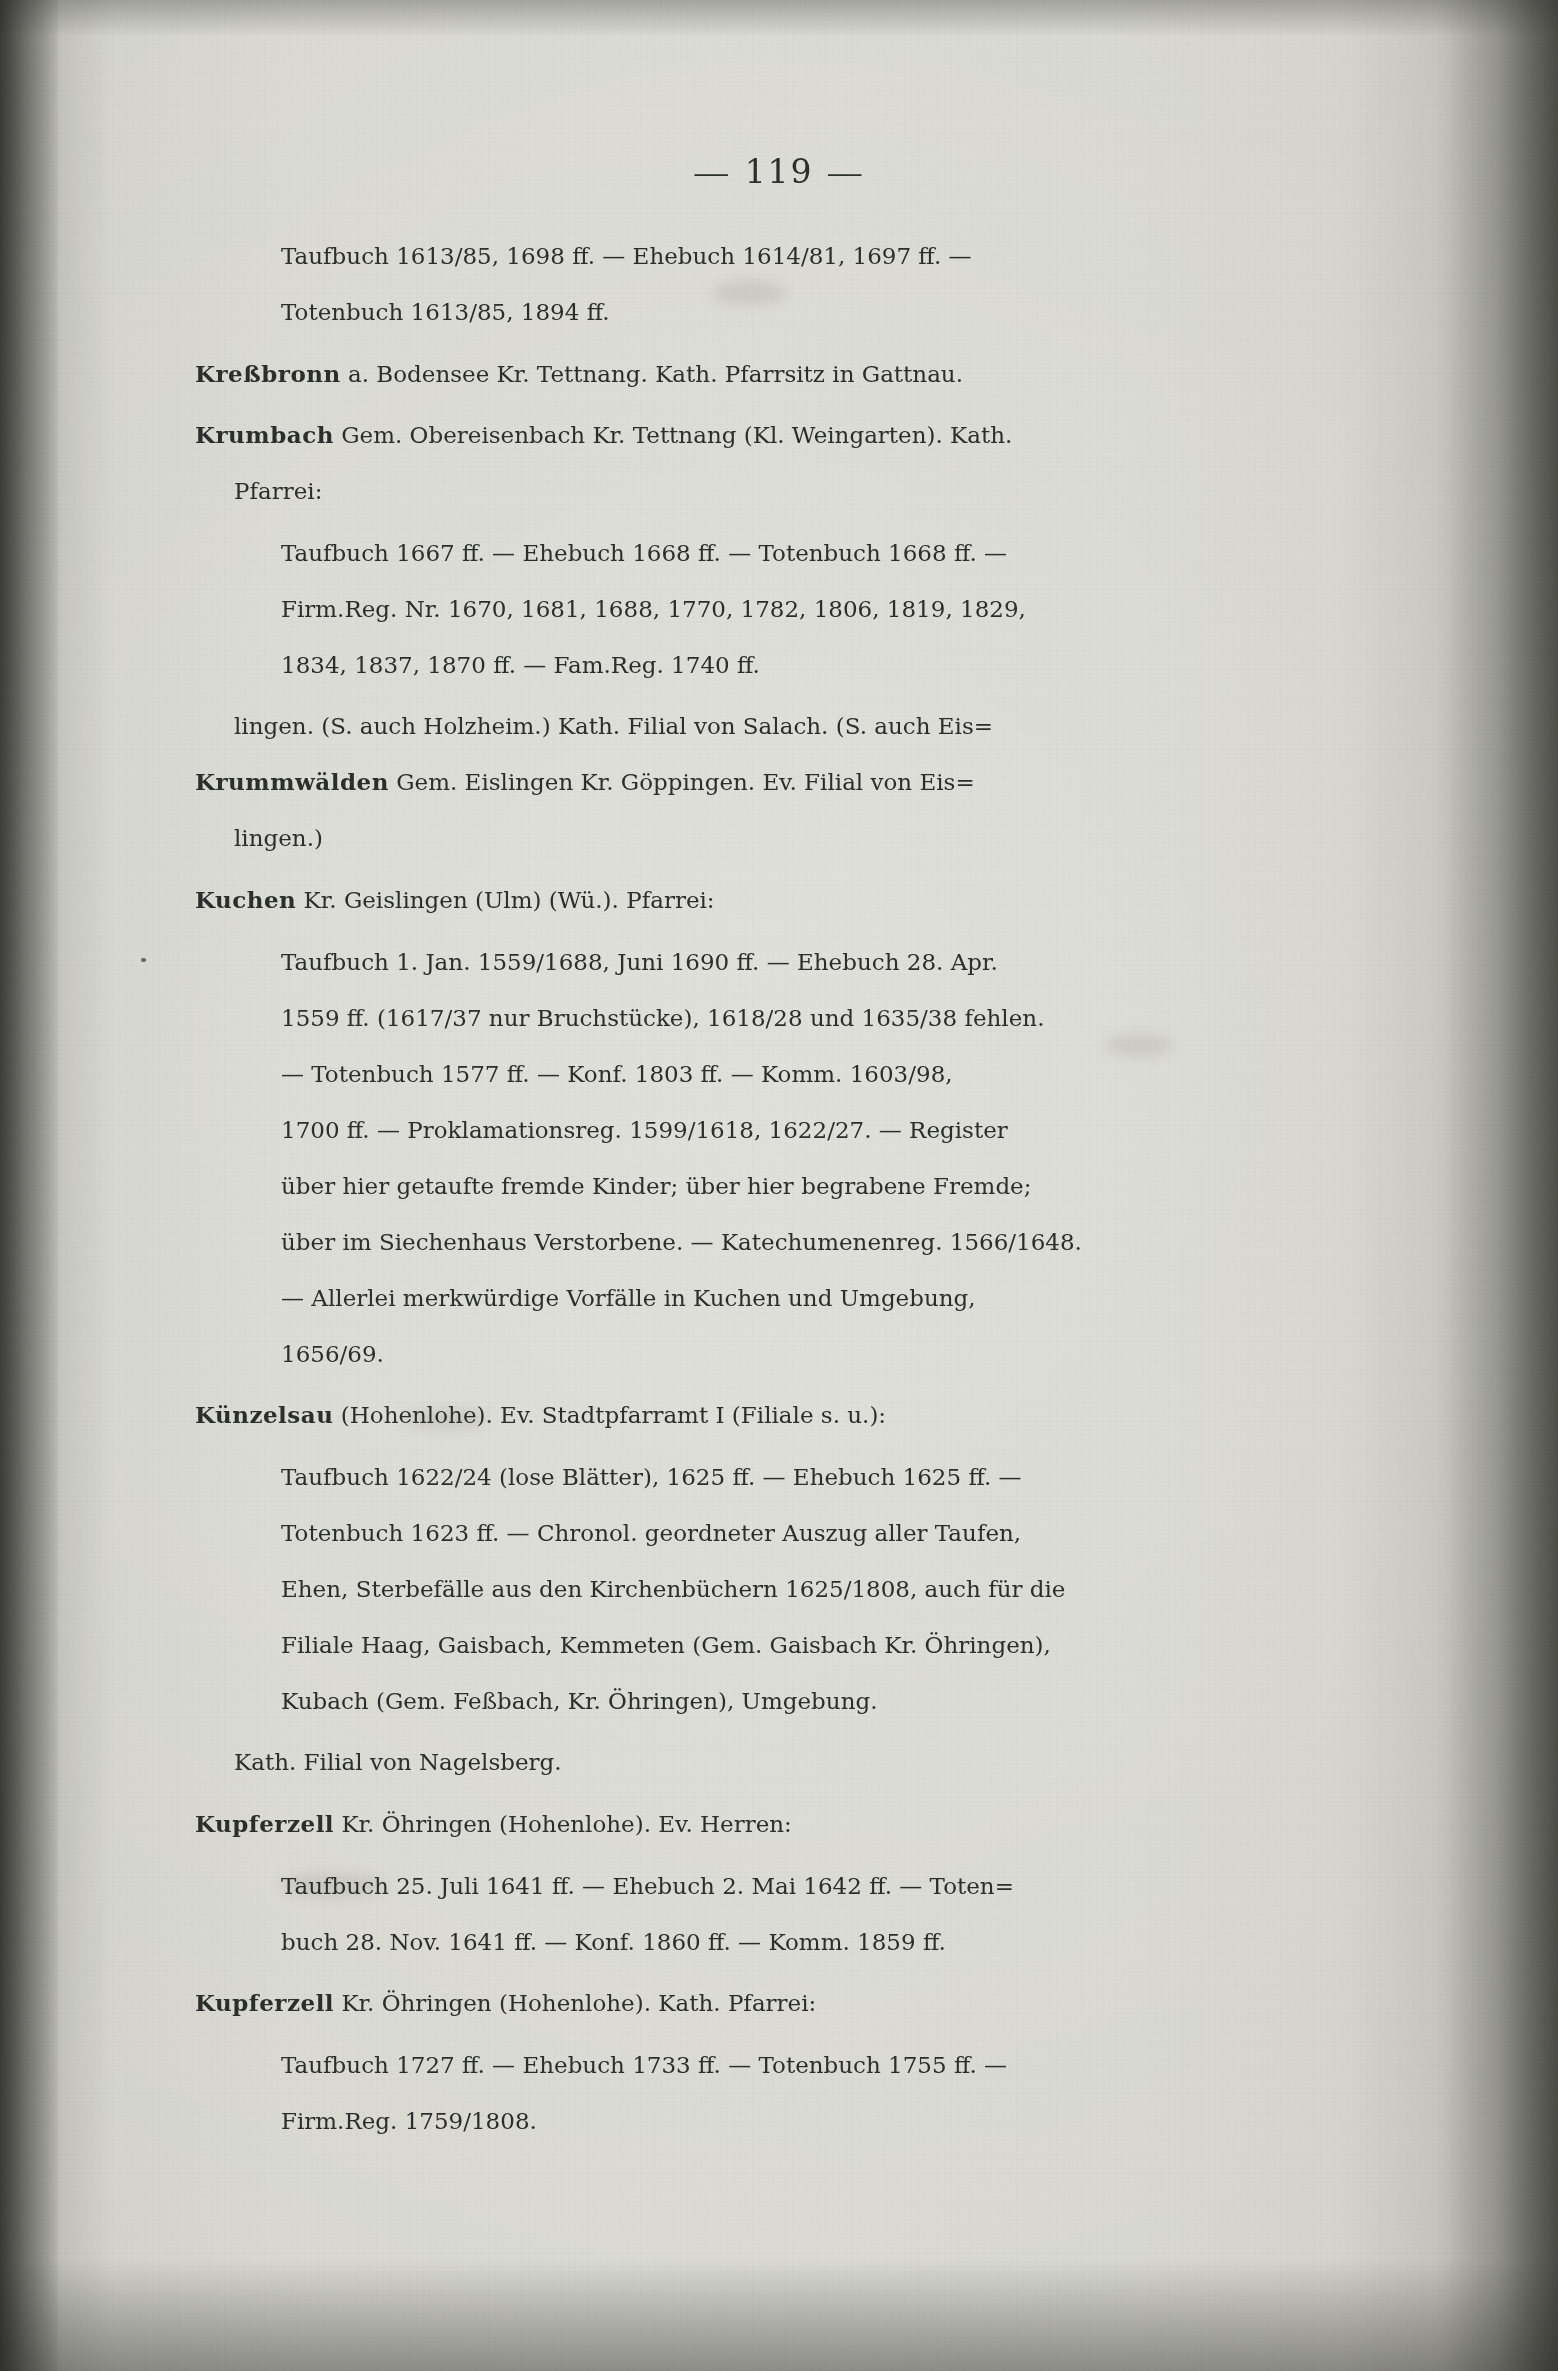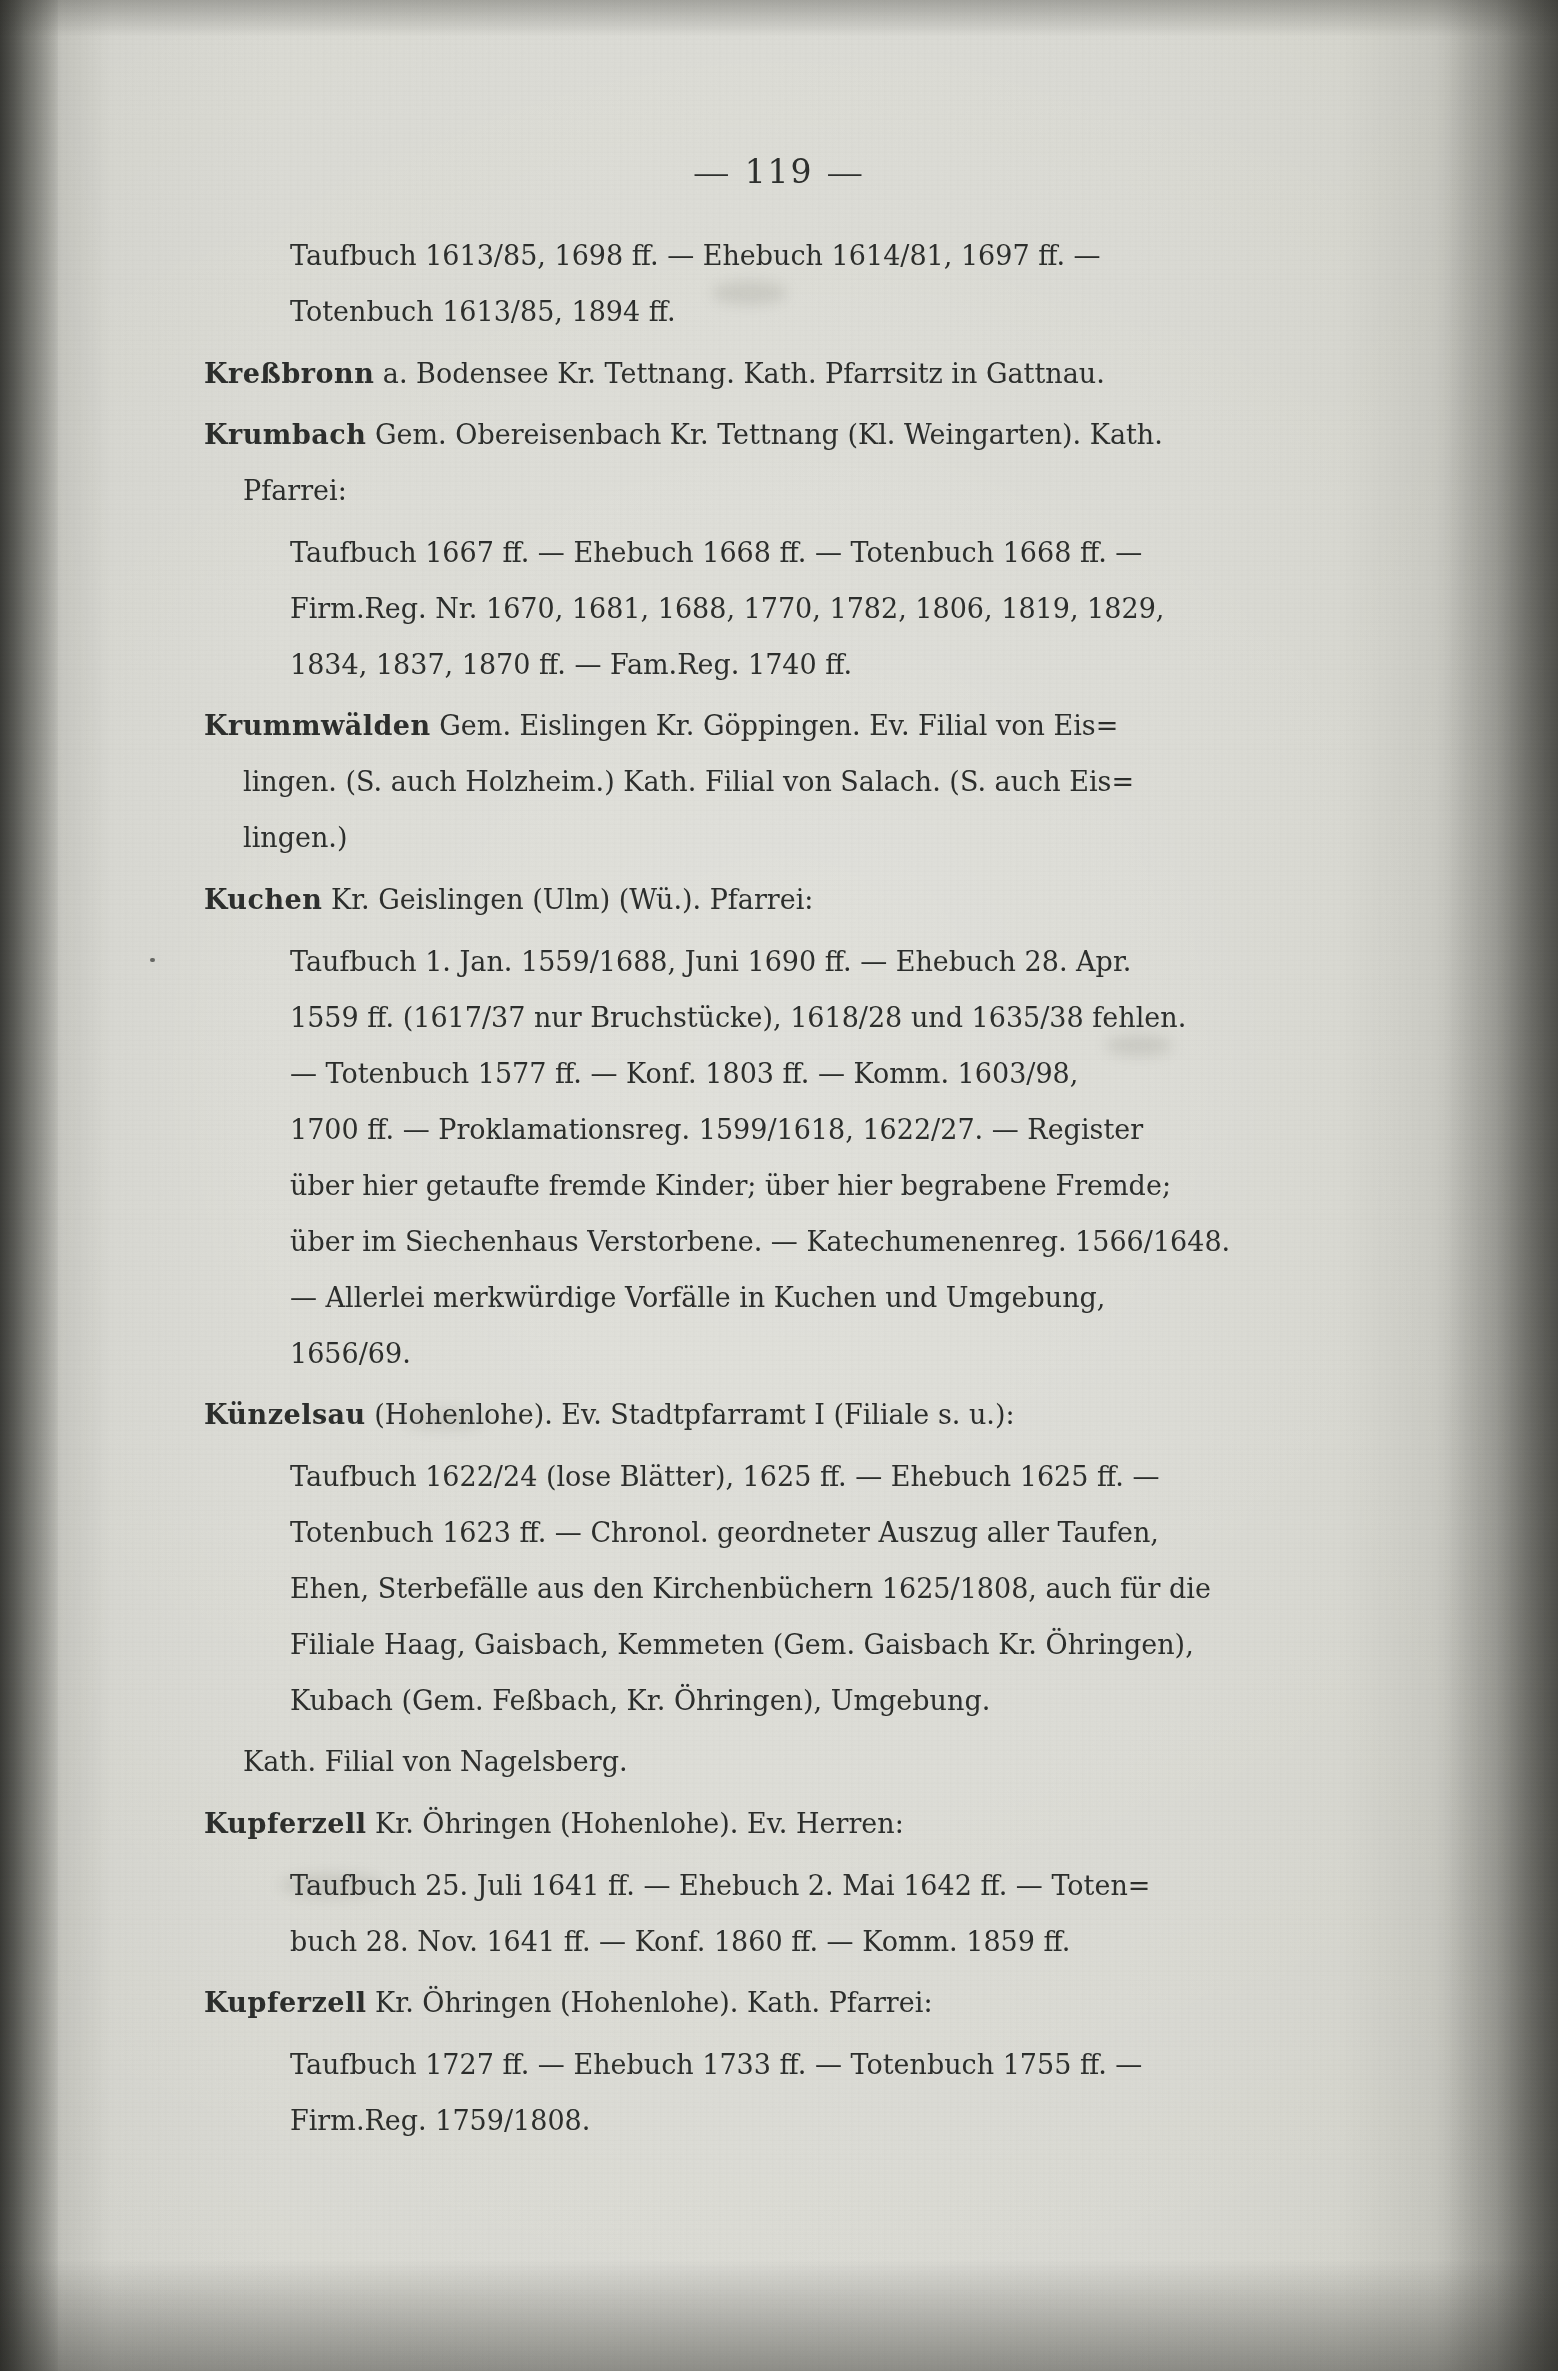--- a/index.html
+++ b/index.html
@@ -80,26 +80,26 @@
     text-align: center;
     font-family: "DejaVu Serif", "Liberation Serif", serif;
     font-size: 33px;
     letter-spacing: 1.9px;
     color: #2d2f2d;
   }
   .folio .dash { font-family: "Liberation Serif", serif; padding: 0 15px; }
 
   .body {
     position: absolute;
-    left: 204px;
+    left: 195px;
     top: 228px;
     width: 1152px;
     font-family: "DejaVu Serif", "Liberation Serif", serif;
     color: #2c2e2c;
-    font-size: 27px;
+    font-size: 23px;
     line-height: 56px;
   }
 
   .entry { margin: 0 0 5.6px 0; }
 
   
   .para-hang {
     padding-left: 0;
     text-indent: 0;
   }
@@ -173,22 +173,22 @@
         <span class="line cont">Pfarrei:</span>
       </div>
 
       <div class="entry detail">
         <span class="line">Taufbuch 1667 ff.  —  Ehebuch 1668 ff.  —  Totenbuch 1668 ff.  —</span>
         <span class="line">Firm.Reg. Nr. 1670, 1681, 1688, 1770, 1782, 1806, 1819, 1829,</span>
         <span class="line">1834, 1837, 1870 ff.  —  Fam.Reg. 1740 ff.</span>
       </div>
 
       <div class="entry para-hang">
+        <span class="line cont">lingen. (S. auch Holzheim.) Kath. Filial von Salach. (S. auch Eis=</span>
         <span class="line"><span class="hw">Krummwälden</span><span> Gem. Eislingen Kr. Göppingen.  Ev.  Filial von Eis=</span></span>
-        <span class="line cont">lingen. (S. auch Holzheim.) Kath. Filial von Salach. (S. auch Eis=</span>
         <span class="line cont">lingen.)</span>
       </div>
 
       <div class="entry para-hang">
         <span class="line"><span class="hw">Kuchen</span><span> Kr. Geislingen (Ulm) (Wü.).  Pfarrei:</span></span>
       </div>
 
       <div class="entry detail" style="position:relative;">
         <span class="speck" style="left:-54px; top:24px;"></span>
         <span class="line">Taufbuch 1. Jan. 1559/1688, Juni 1690 ff.  —  Ehebuch 28. Apr.</span>

